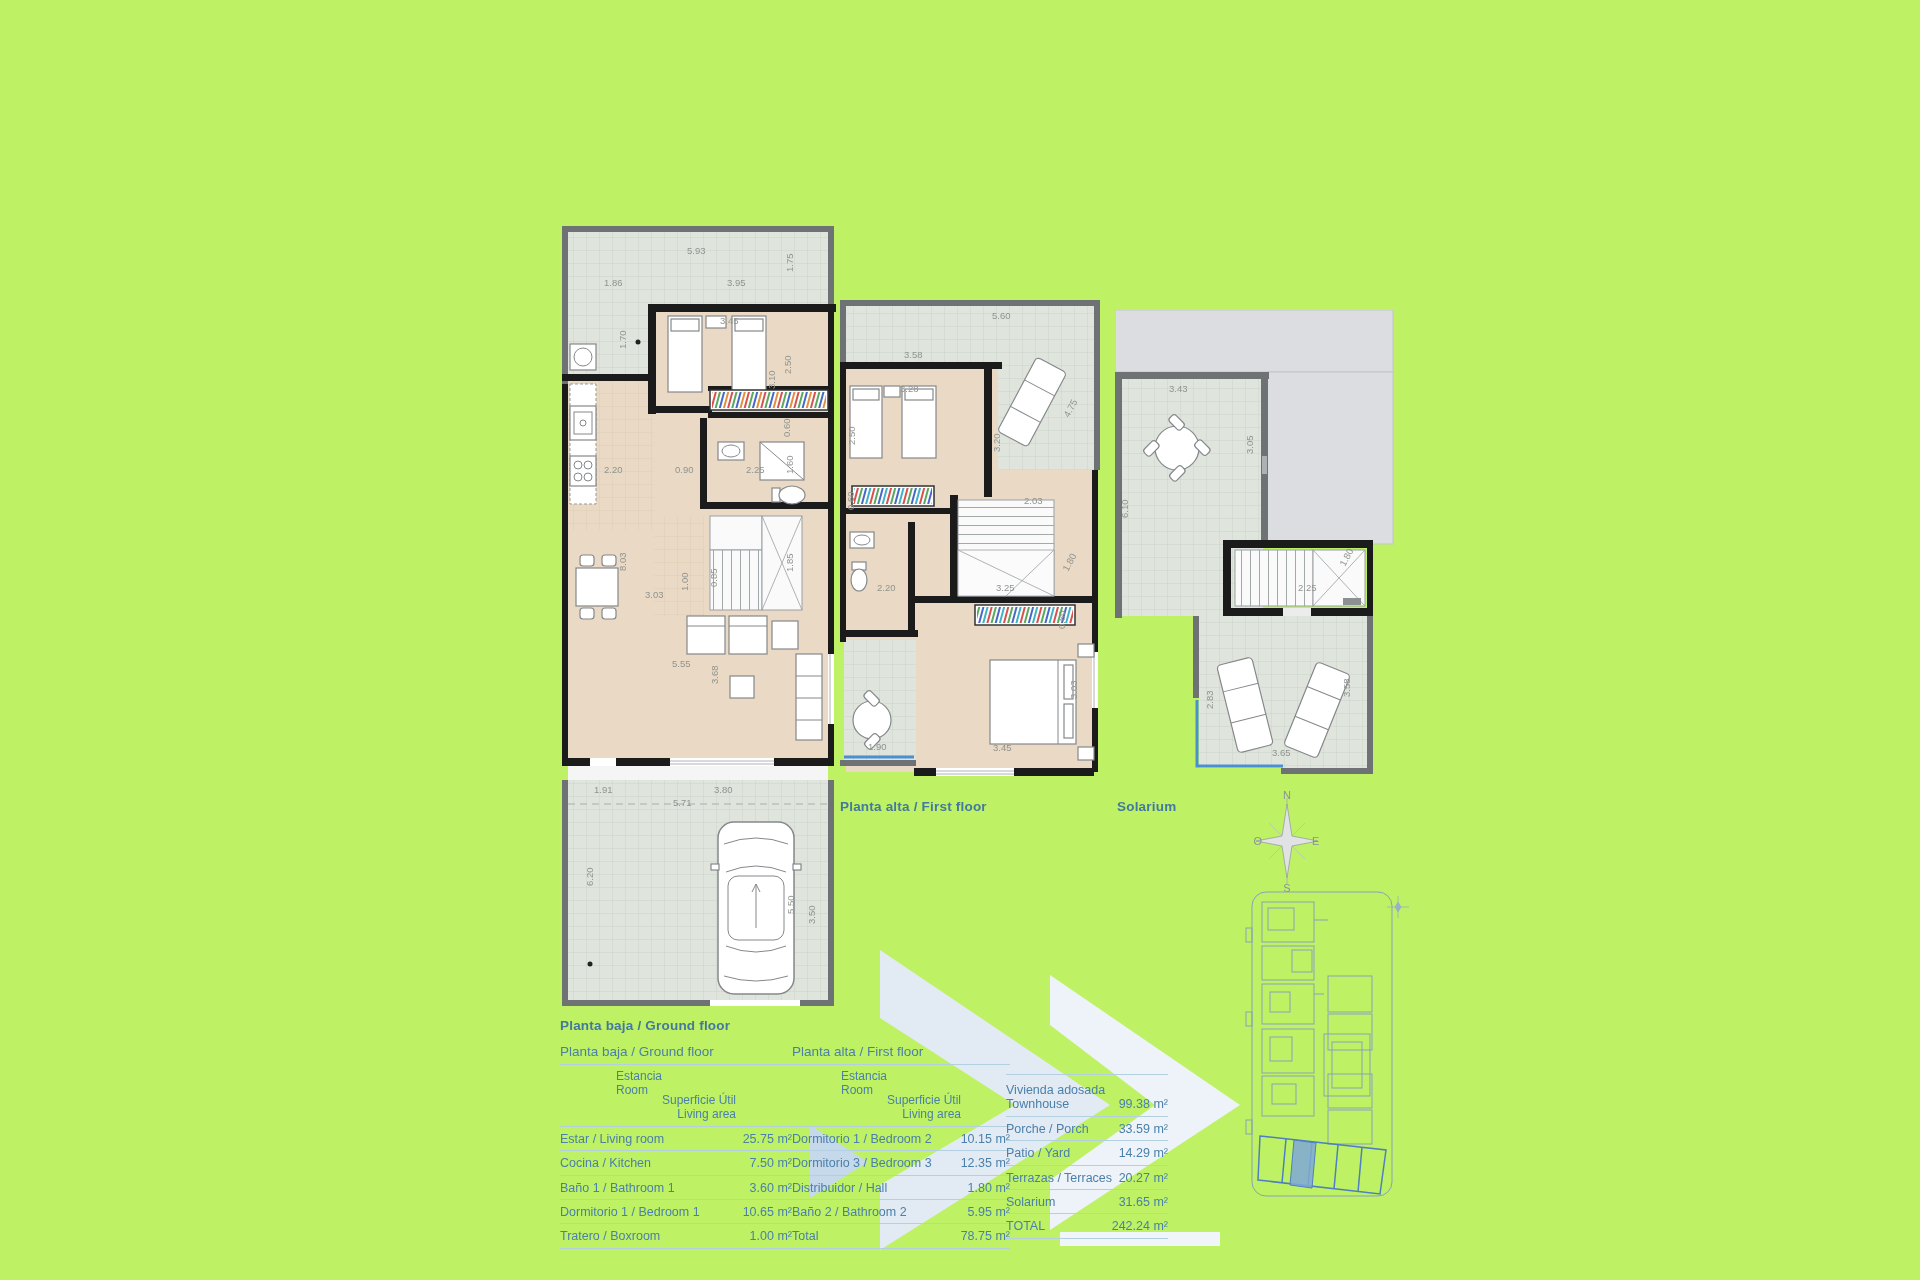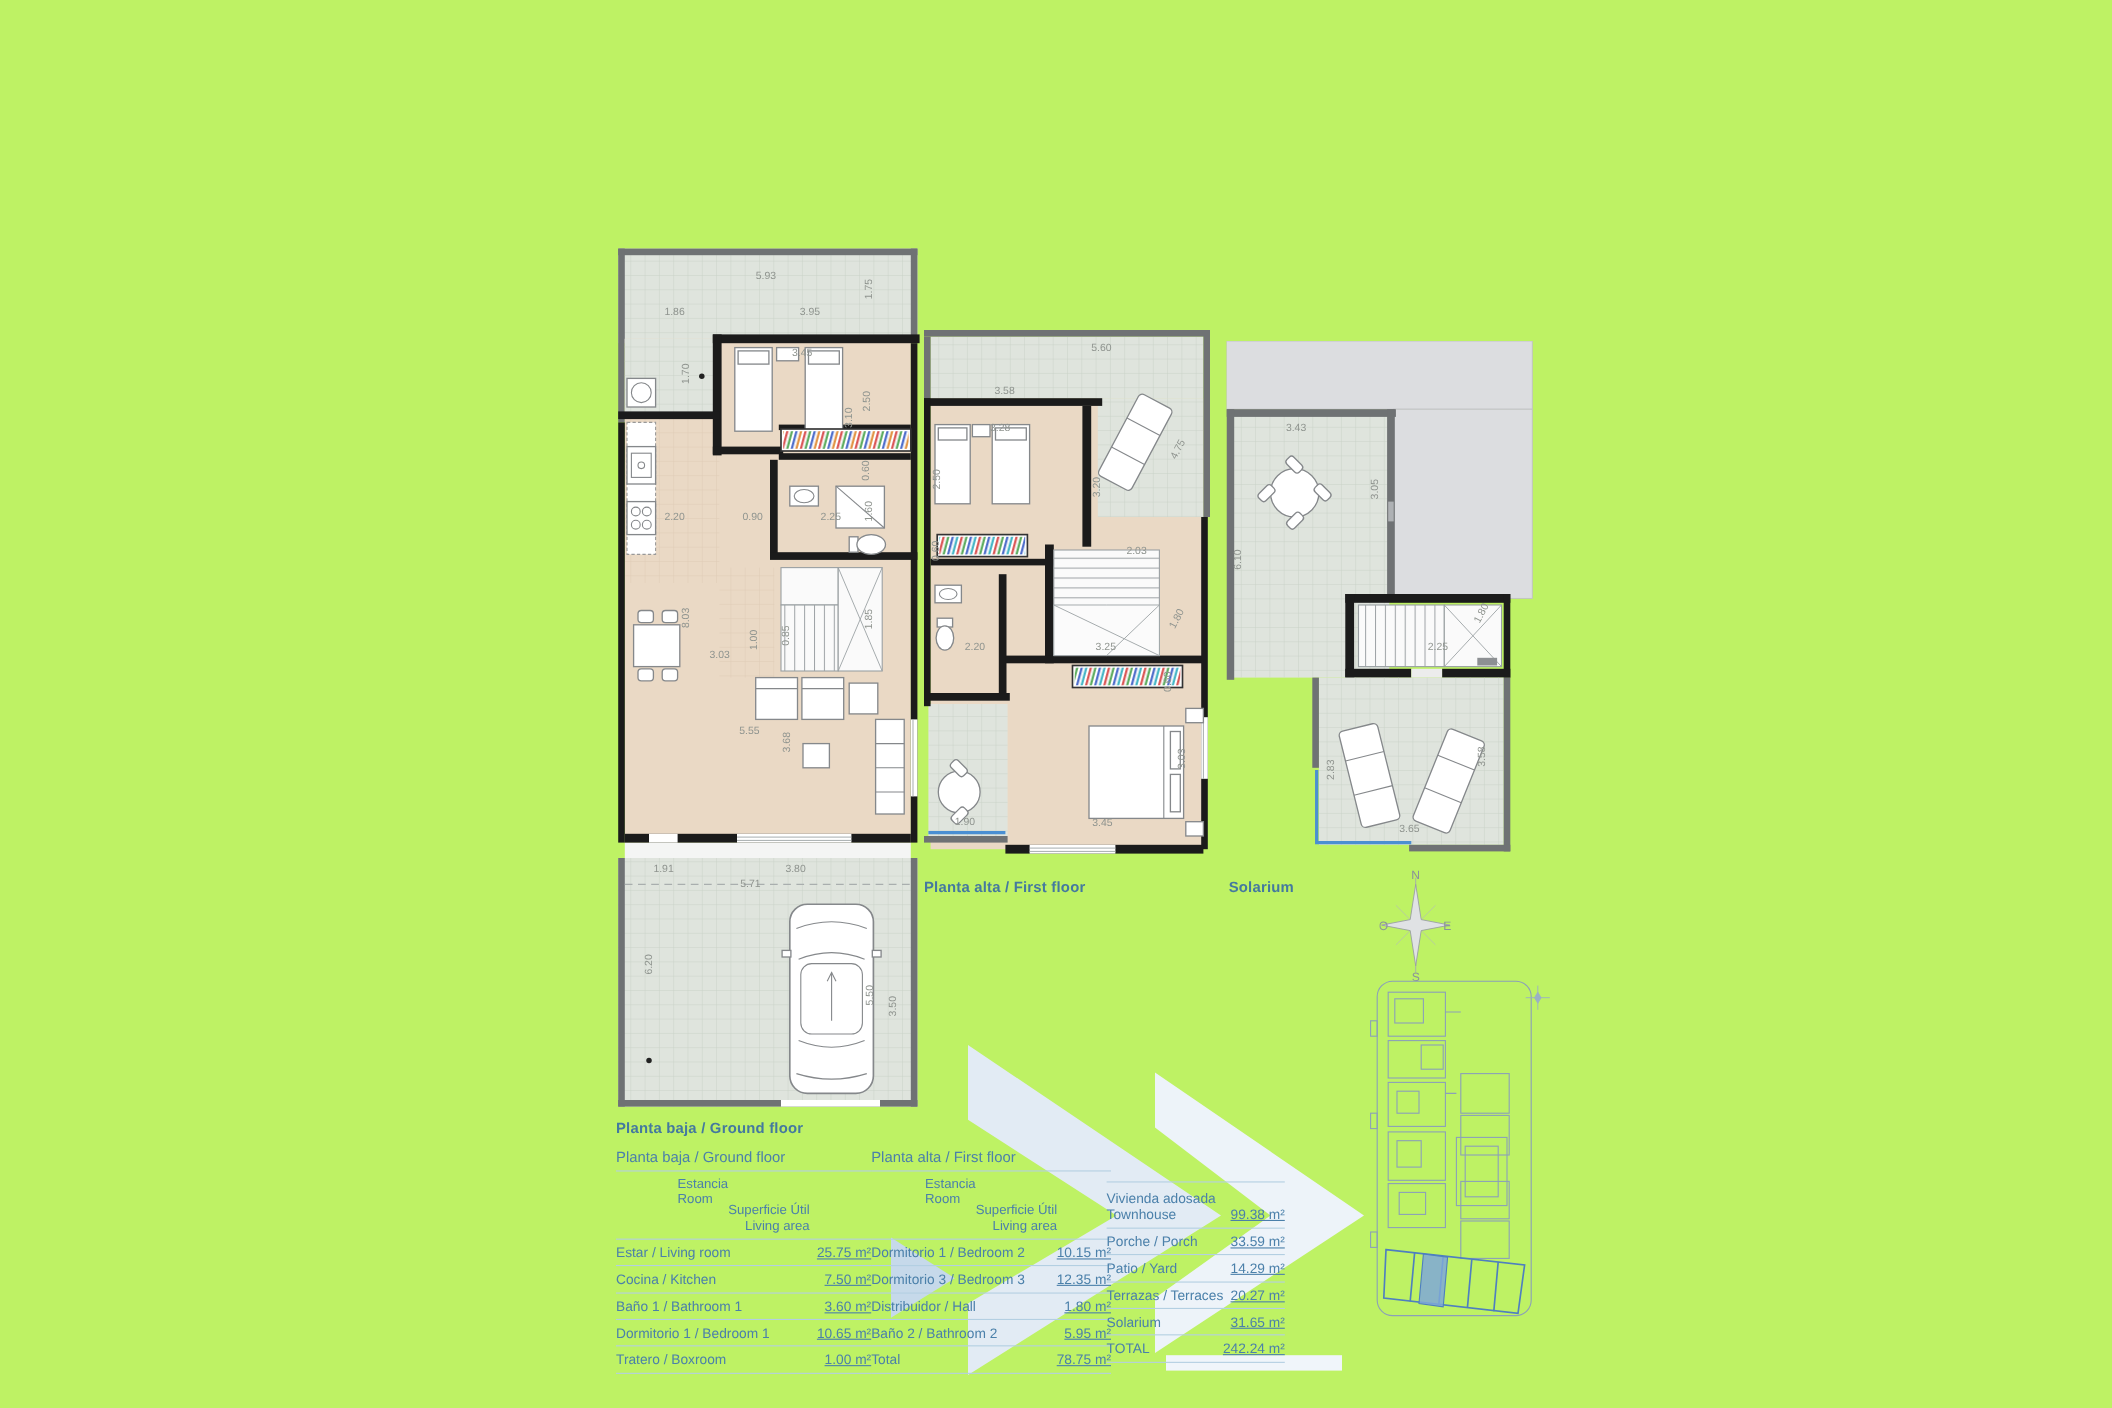--- a/index.html
+++ b/index.html
@@ -27,21 +27,21 @@
   .t2{left:792px;width:218px;}
   .t3{left:1006px;width:162px;top:1050px;border-top:1px solid #b3cfe2;padding-top:3px;margin-top:24px;}
   .ttitle{font-size:13.5px;padding:2px 0 5px 0;border-bottom:1px solid #b3cfe2;}
   .thead{display:flex;justify-content:center;font-size:12px;
          padding:4px 0 4px 0;border-bottom:1px solid #b3cfe2;line-height:1.2;}
   .thr{text-align:right;margin-top:24px;}
   .hline{display:block;}
   .trow{display:flex;justify-content:space-between;align-items:flex-end;
         font-size:12.5px;padding:5px 0 4px 0;border-bottom:1px solid #b3cfe2;line-height:1.15;}
   .tl{text-align:left;}
-  .tv{text-align:right;white-space:nowrap;text-decoration:underline;}
+  .tv{text-align:right;white-space:nowrap;}
   .pre{white-space:pre-line;}
   .disclaimer{position:absolute;left:0;width:1920px;top:1204px;text-align:center;
               font-size:19px;color:#5285ae;letter-spacing:.3px;z-index:2;}
 </style>
 </head>
 <body>
 
 <div class="page">
 
   <svg class="layer" style="left:810px;top:940px;z-index:0" width="480" height="310">

